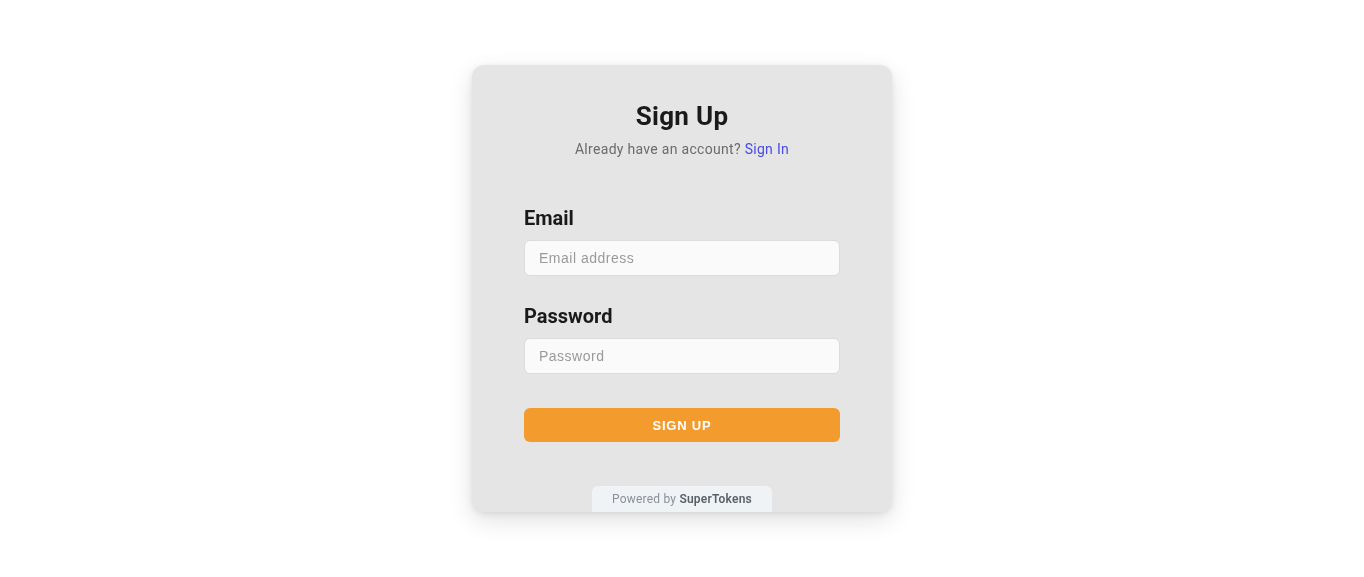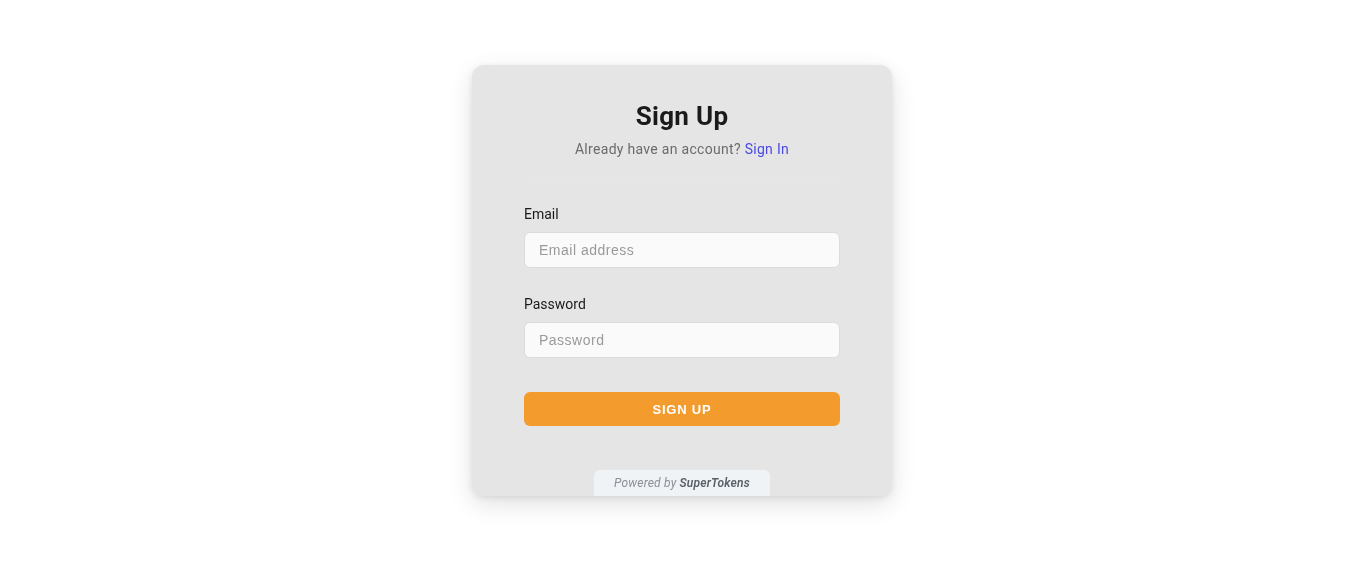--- a/index.html
+++ b/index.html
@@ -51,22 +51,22 @@
       width: 100%;
       height: 1px;
       background: #e6e6e6;
       margin-bottom: 24px;
     }
     .field-group {
       width: 100%;
       margin-bottom: 28px;
     }
     .field-label {
-      font-size: 14px;
-      font-weight: 400;
+      font-size: 20px;
+      font-weight: 700;
       color: #1a1a1a;
       margin-bottom: 10px;
       display: block;
     }
     .text-input {
       width: 100%;
       height: 36px;
       border: 1px solid #dcdcdc;
       border-radius: 6px;
       padding: 0 14px;
@@ -94,21 +94,20 @@
       margin-bottom: 44px;
     }
     .powered {
       background: #f0f3f6;
       padding: 6px 20px;
       border-radius: 6px 6px 0 0;
       font-size: 12px;
       color: #8a8f98;
       letter-spacing: 0.2px;
       margin-bottom: 0;
-      font-style: italic;
     }
     .powered-brand {
       color: #5a6069;
       font-weight: 600;
     }
   </style>
 </head>
 <body>
 
 <div class="card">

